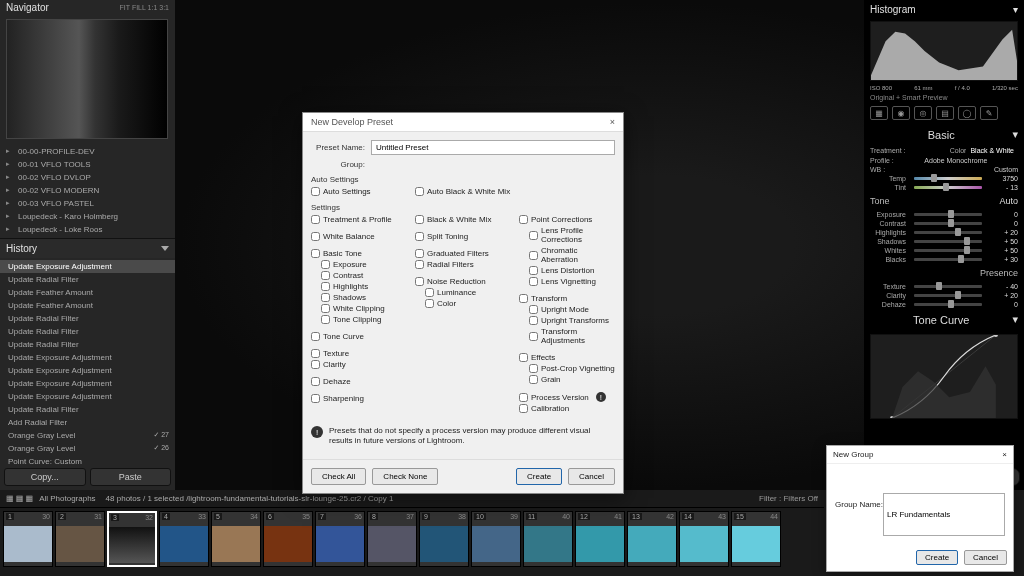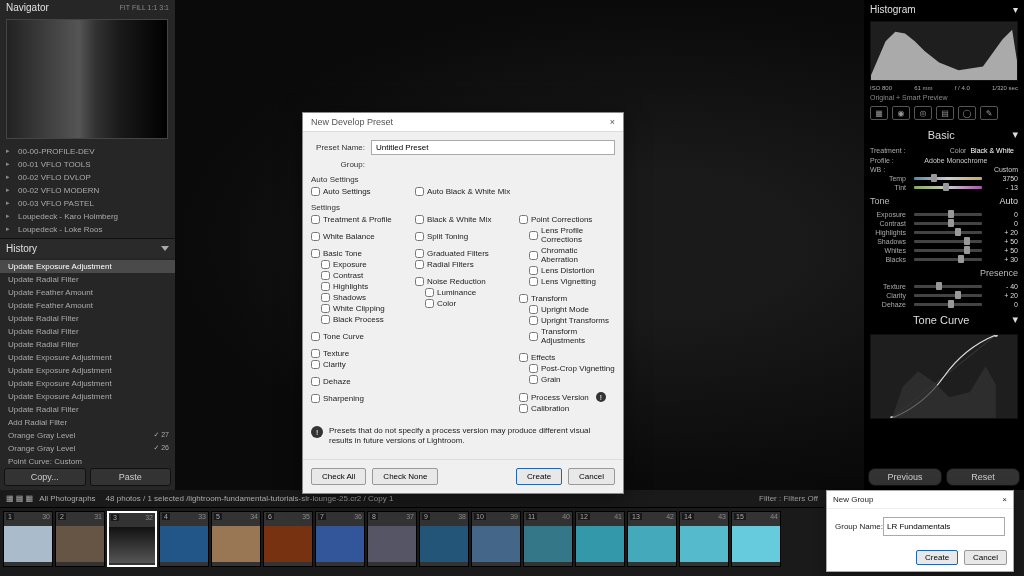--- a/index.html
+++ b/index.html
@@ -85,21 +85,21 @@
 .note .warn { width: 12px; height: 12px; border-radius: 50%; background: #333; color: #fff; display: flex; align-items: center; justify-content: center; font-size: 8px; flex-shrink: 0; }
 .dlg-foot { display: flex; gap: 6px; padding: 8px; background: #f0f0f0; border-top: 1px solid #ddd; }
 .dlg-foot .spacer { flex: 1; }
 .dlg-foot button { padding: 3px 10px; font-size: 8px; border: 1px solid #999; background: #e8e8e8; border-radius: 2px; cursor: pointer; }
 .dlg-foot button.primary { border: 1px solid #26a; background: #e8e8e8; }
 
 
 .dialog2 { position: absolute; right: 10px; bottom: 4px; width: 188px; background: #fff; border: 1px solid #aaa; box-shadow: 0 2px 12px rgba(0,0,0,0.4); color: #222; font-size: 8px; }
 .dialog2 .t { display: flex; justify-content: space-between; padding: 4px 6px; border-bottom: 1px solid #eee; }
 .dialog2 .b { padding: 8px; display: flex; align-items: center; gap: 0; }
-.dialog2 input { flex: 1; padding: 4px 3px; border: 1px solid #aaa; font-size: 8px; }
+.dialog2 input { flex: 1; padding: 16px 3px; border: 1px solid #aaa; font-size: 8px; margin-top: 21px; }
 .dialog2 .f { display: flex; justify-content: flex-end; gap: 6px; padding: 6px; }
 .dialog2 button { padding: 2px 8px; font-size: 8px; border: 1px solid #999; background: #e8e8e8; border-radius: 2px; cursor: pointer; }
 .dialog2 button.primary { border: 1px solid #26a; }
 </style>
 </head>
 <body>
 
 <div class="left-panel">
   <div class="nav-header">
     <span class="nav-title">Navigator</span>
@@ -455,21 +455,21 @@
           <label class="chk" style="padding-left:10px">
               <input type="checkbox" style="">
               <span>Shadows</span>
             </label>
           <label class="chk" style="padding-left:10px">
               <input type="checkbox" style="">
               <span>White Clipping</span>
             </label>
           <label class="chk" style="padding-left:10px">
               <input type="checkbox" style="">
-              <span>Black Process</span>
+              <span>Tone Clipping</span>
             </label>
         </div>
         <div style="height:6px"></div>
         <label class="chk">
             <input type="checkbox" style="">
             <span>Tone Curve</span>
           </label>
         <div style="height:6px"></div>
         <label class="chk">
             <input type="checkbox" style="">

